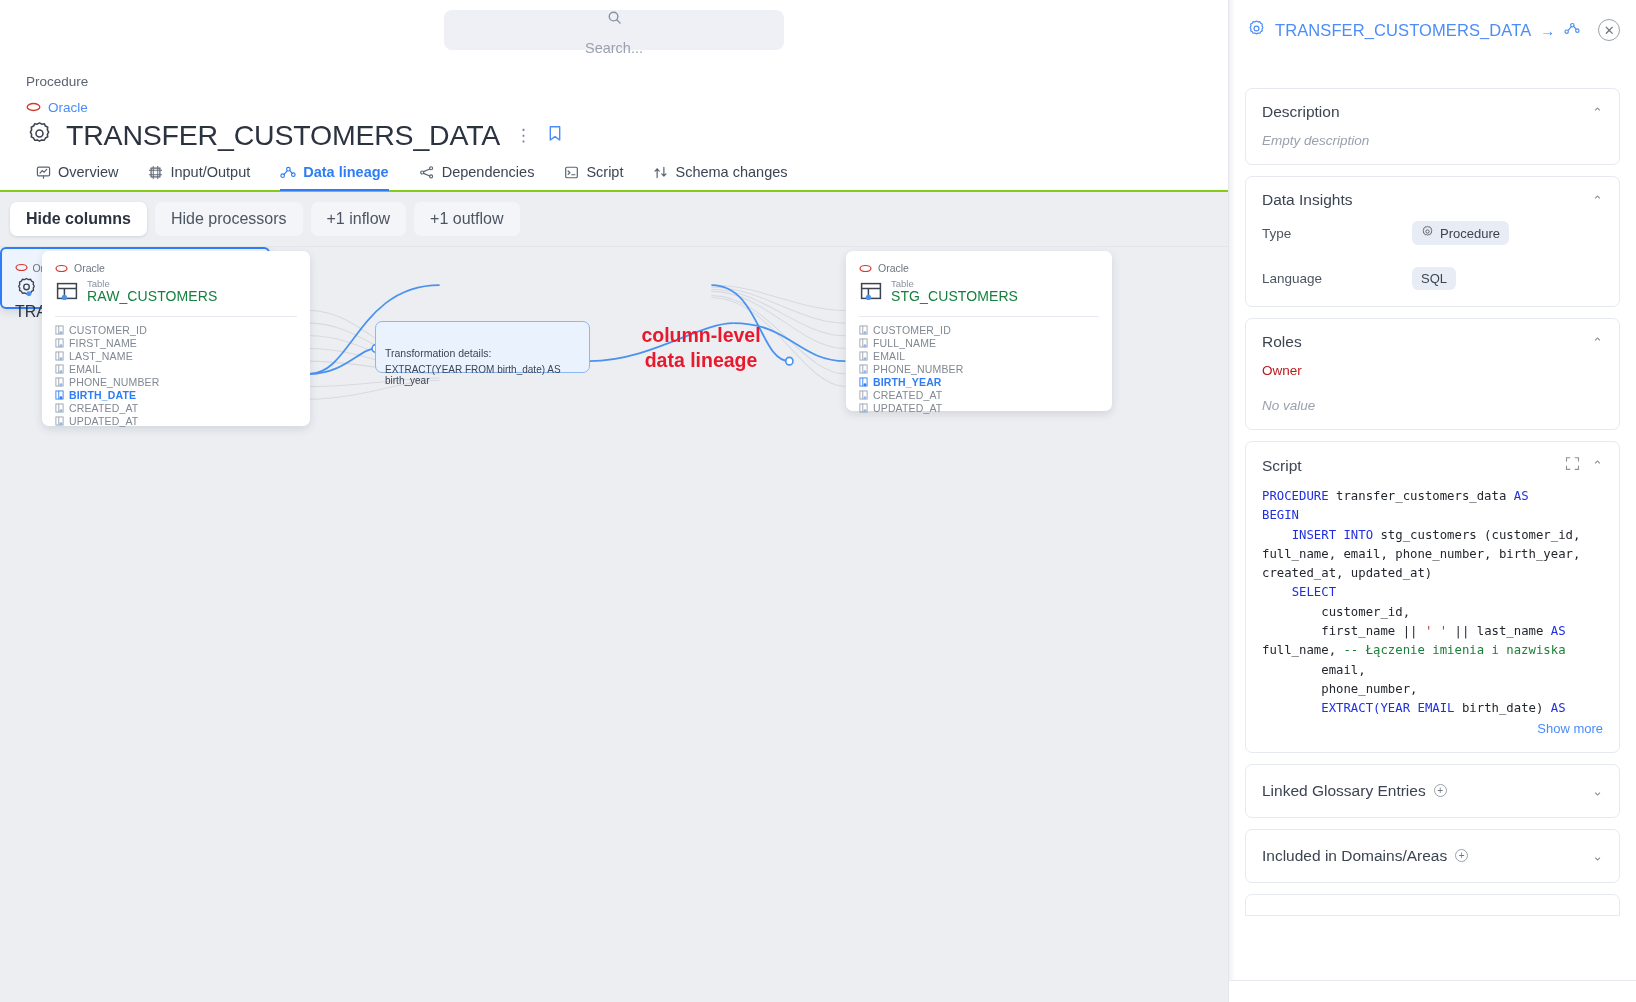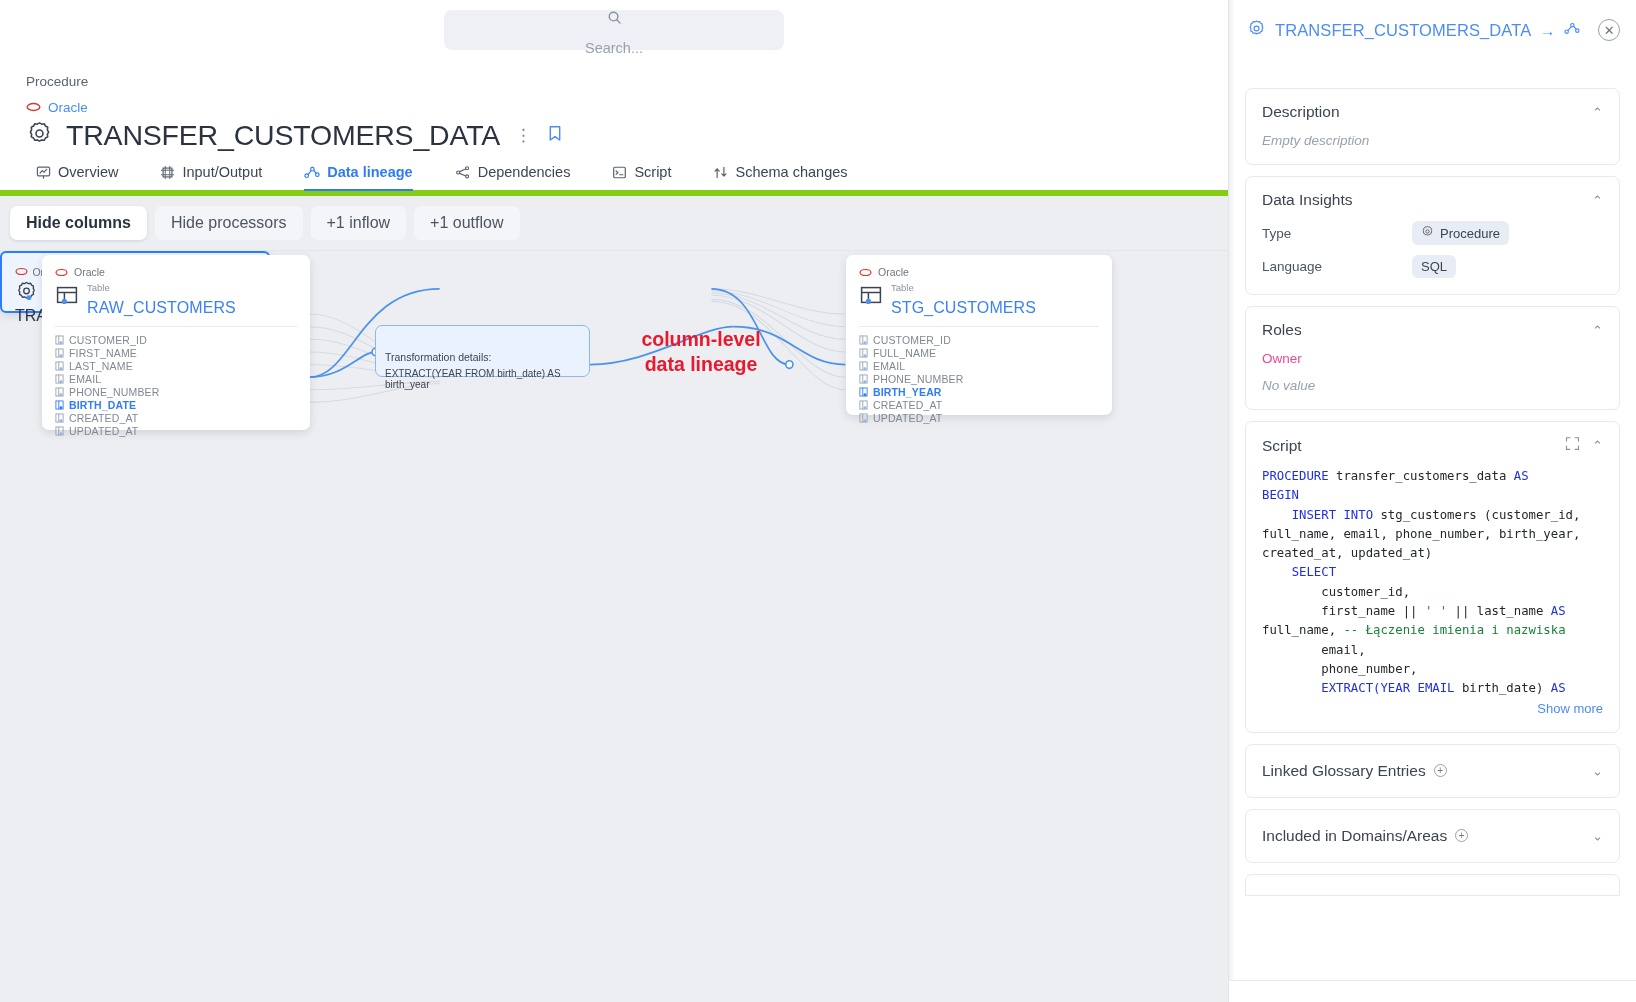--- a/index.html
+++ b/index.html
@@ -80,23 +80,23 @@
   .kebab {
     color: #7d8694; font-size: 17px; letter-spacing: 1px;
     cursor: pointer; user-select: none;
     padding: 0 2px;
   }
 
   
   .tabs {
     display: flex;
     align-items: flex-end;
-    gap: 42px;
+    gap: 30px;
     padding: 12px 26px 0 36px;
-    border-bottom: 6px solid #84cc16;
+    border-bottom: 2px solid #84cc16;
     background: #fff;
   }
   .tab {
     display: flex; align-items: center; gap: 7px;
     padding-bottom: 9px;
     font-size: 14.5px;
     color: #3d4653;
     cursor: pointer;
     border-bottom: 2.5px solid transparent;
     position: relative; top: 1px;
@@ -147,21 +147,21 @@
     border-radius: 7px;
     box-shadow: 0 3px 9px rgba(35,45,65,.13);
     padding: 11px 13px 9px 13px;
   }
   .node .oracle-row { display:flex; align-items:center; gap:6px; margin-bottom: 5px; }
   .node .oracle-txt { font-size: 10.5px; color: #6e7embed; }
   .oracle-txt { font-size: 10.5px; color: #6d7582; }
   .node .ident { display:flex; align-items:flex-start; gap:8px; }
   .node .ident .meta { display:flex; flex-direction:column; line-height:1.05; }
   .node .kind { font-size: 9.5px; color: #8a929f; }
-  .node .name { font-size: 16px; color: #3b82f6; letter-spacing: .1px; margin-top: 7px; }
+  .node .name { font-size: 14px; color: #15803d; letter-spacing: .1px; }
   .node .divider { height:1px; background:#e6e9ef; margin: 9px 0 7px 0; }
   .col-list { display:flex; flex-direction:column; gap: 1px; }
   .col {
     display:flex; align-items:center; gap:5px;
     font-size: 10.5px; color: #808893;
     letter-spacing: .15px;
     height: 12px;
   }
   .col.hl { color: #2f7df6; font-weight: bold; }
 
@@ -229,21 +229,21 @@
     padding: 14px 16px 16px 16px;
     background: #fff;
   }
   .card-head {
     display:flex; align-items:center; justify-content:space-between;
     margin-bottom: 12px;
   }
   .card-head .ttl { font-size: 15.5px; color: #3c4452; display:flex; align-items:center; gap:7px; }
   .chev { color:#8a929f; font-size: 13px; line-height:1; user-select:none; }
   .empty-desc { font-size: 13.5px; color: #9aa1ae; font-style: italic; }
-  .kv { display:flex; align-items:center; margin-bottom: 10px; }
+  .kv { display:flex; align-items:center; margin-bottom: 22px; }
   .kv:last-child { margin-bottom: 0; }
   .kv .k { width: 150px; font-size: 13.5px; color: #4c5562; }
   .pill {
     background:#e8ecf5; border-radius:6px; padding: 4px 9px;
     font-size: 13px; color:#3c4452;
     display:flex; align-items:center; gap:6px;
   }
   .novalue { font-size: 13.5px; color:#9aa1ae; font-style: italic; }
 
   .code {
@@ -705,21 +705,21 @@
             <span>SQL</span>
           </span>
         </div>
       </div>
 
       <div class="card">
         <div class="card-head">
           <span class="ttl">Roles</span>
           <span class="chev">⌃</span>
         </div>
-        <div style="font-size:13.5px;color:#ec4899;margin-bottom:12px;">Owner</div>
+        <div style="font-size:13.5px;color:#b91c1c;margin-bottom:20px;">Owner</div>
         <div class="novalue">No value</div>
       </div>
 
       <div class="card">
         <div class="card-head">
           <span class="ttl">Script</span>
           <span style="display:flex;align-items:center;gap:12px;">
             <span>
               <svg width="15" height="15" viewBox="0 0 16 16" fill="none" stroke="#8a929f" stroke-width="1.2">
                 <path d="M1.6 5.4V1.8h3.6M14.4 10.6v3.6h-3.6M10.8 1.8h3.6v3.6M5.2 14.2H1.6v-3.6" stroke-linecap="round"></path>

